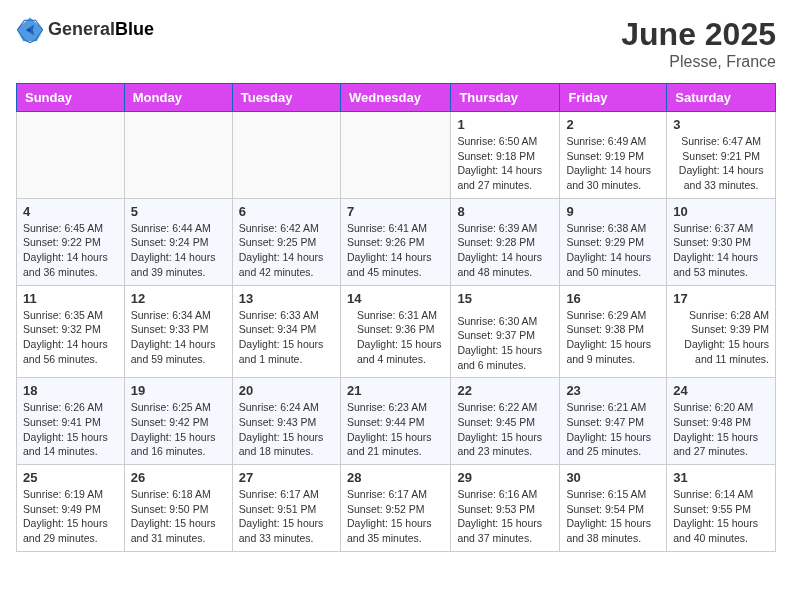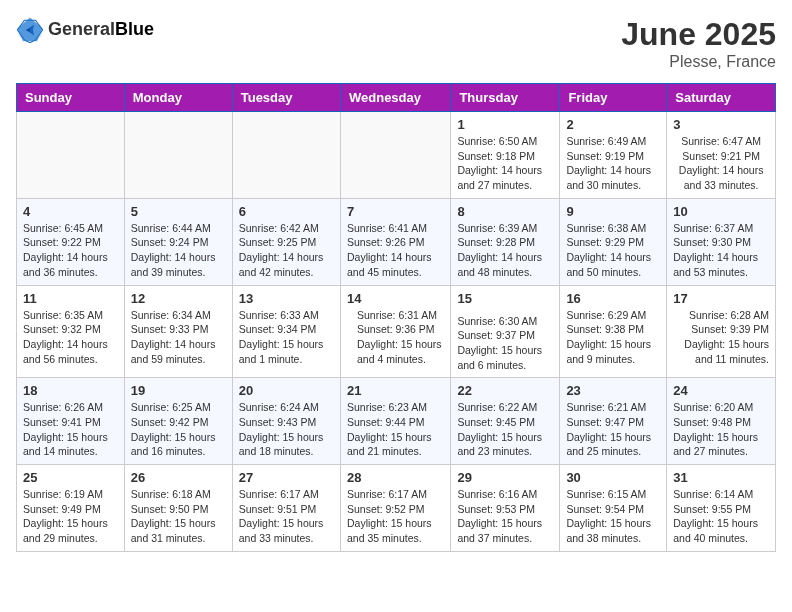--- a/index.html
+++ b/index.html
@@ -51,21 +51,21 @@
     .location {
       font-size: 16px;
       color: #555;
     }
     .calendar {
       width: 100%;
       border-collapse: collapse;
       border: 1px solid #ccc;
     }
     .calendar th {
-      background: #a21caf;
+      background: #d946ef;
       color: #fff;
       text-align: left;
       padding: 6px 8px;
       font-size: 13px;
       border: 1px solid #1565c0;
     }
     .calendar td {
       vertical-align: top;
       padding: 5px 6px;
       border: 1px solid #ccc;

